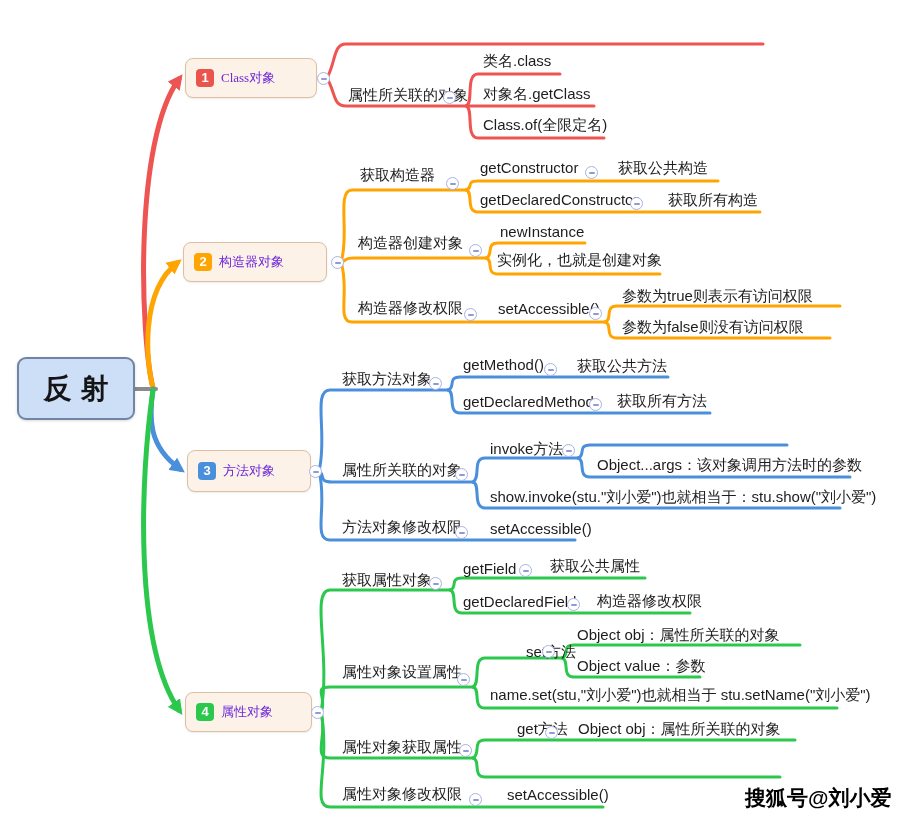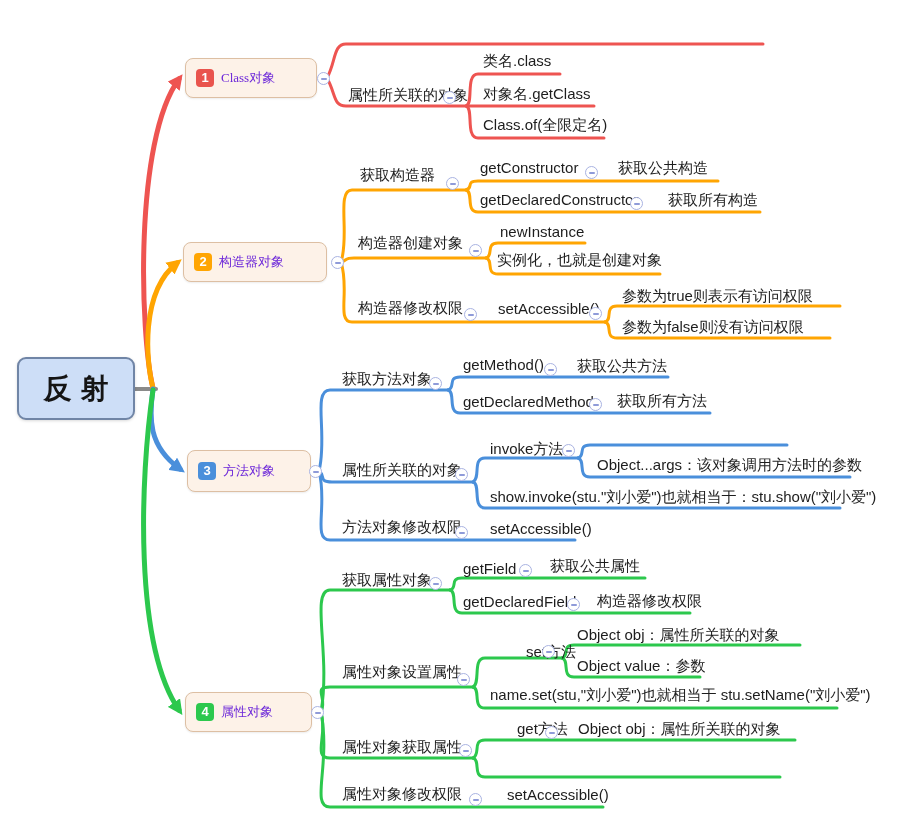--- a/index.html
+++ b/index.html
@@ -211,14 +211,15 @@
   <span class="minus" style="left:311px;top:706px;"></span>
   <span class="minus" style="left:429px;top:577px;"></span>
   <span class="minus" style="left:519px;top:564px;"></span>
   <span class="minus" style="left:567px;top:598px;"></span>
   <span class="minus" style="left:457px;top:673px;"></span>
   <span class="minus" style="left:542px;top:645px;"></span>
   <span class="minus" style="left:459px;top:744px;"></span>
   <span class="minus" style="left:545px;top:726px;"></span>
   <span class="minus" style="left:469px;top:793px;"></span>
 
+  <div id="watermark">搜狐号@刘小爱</div>
 
 </div>
 
 </body></html>

